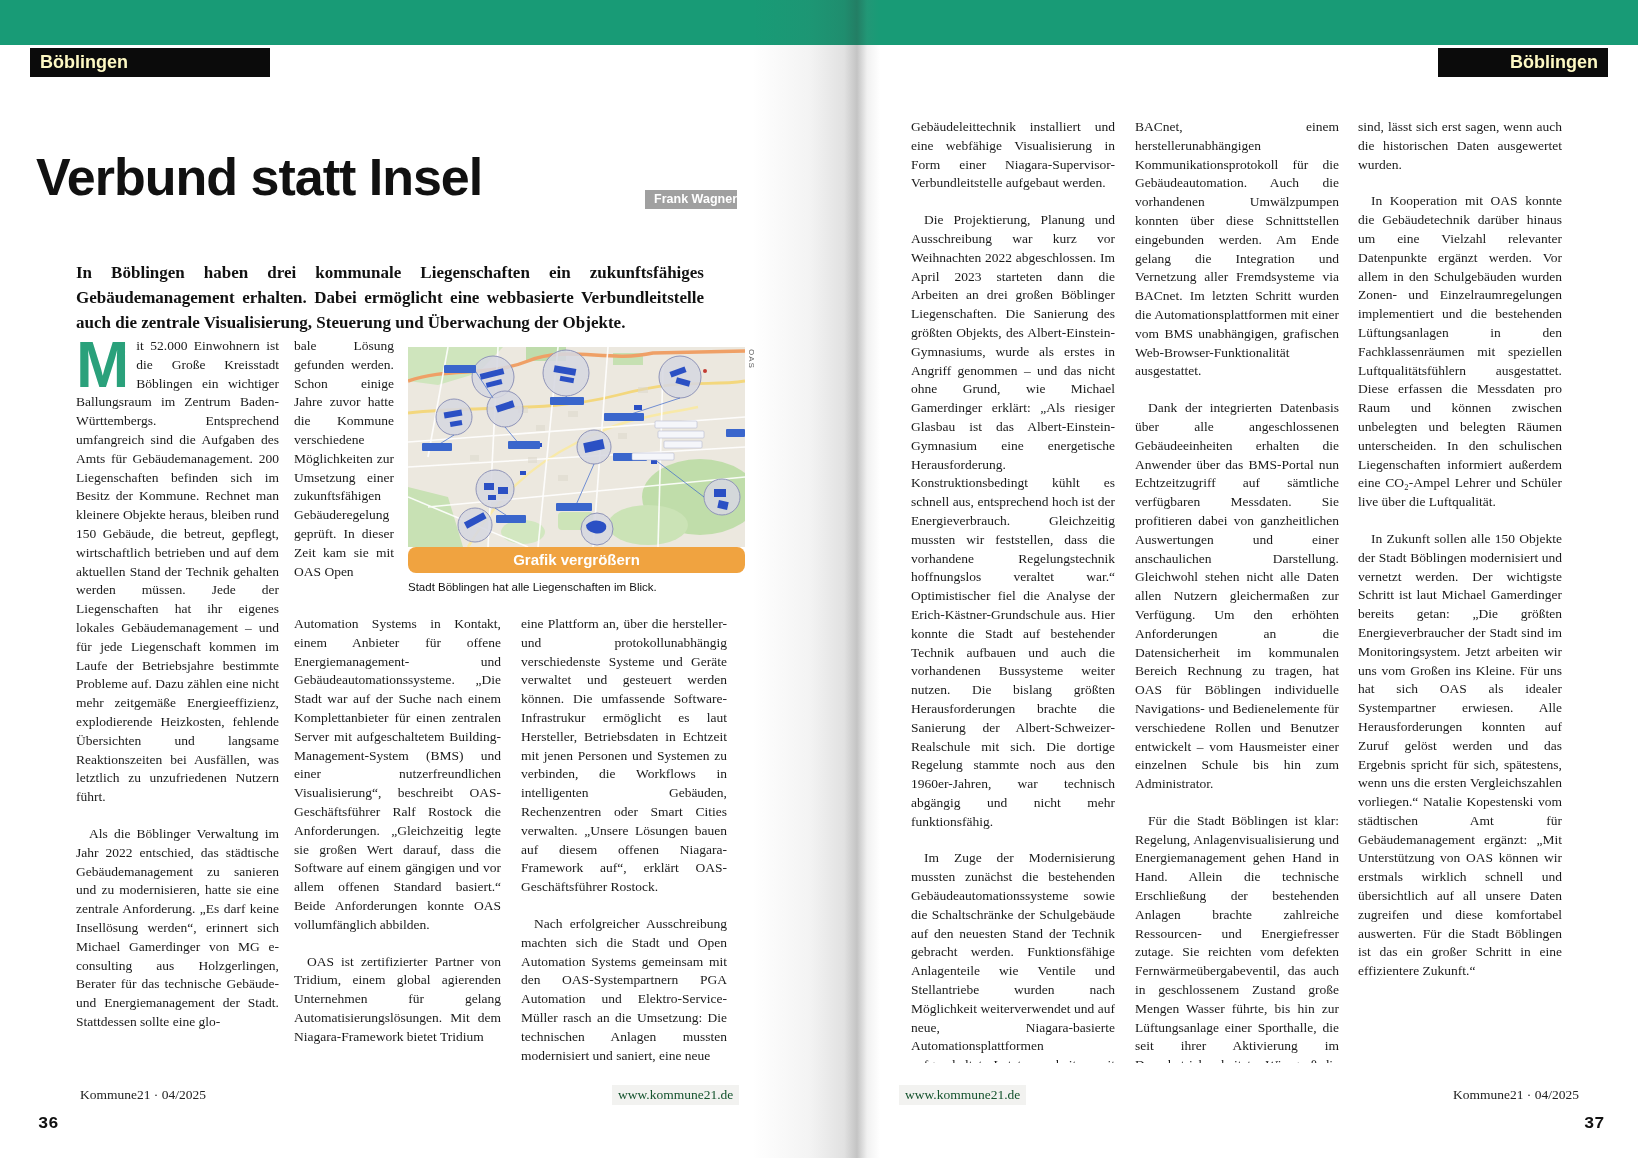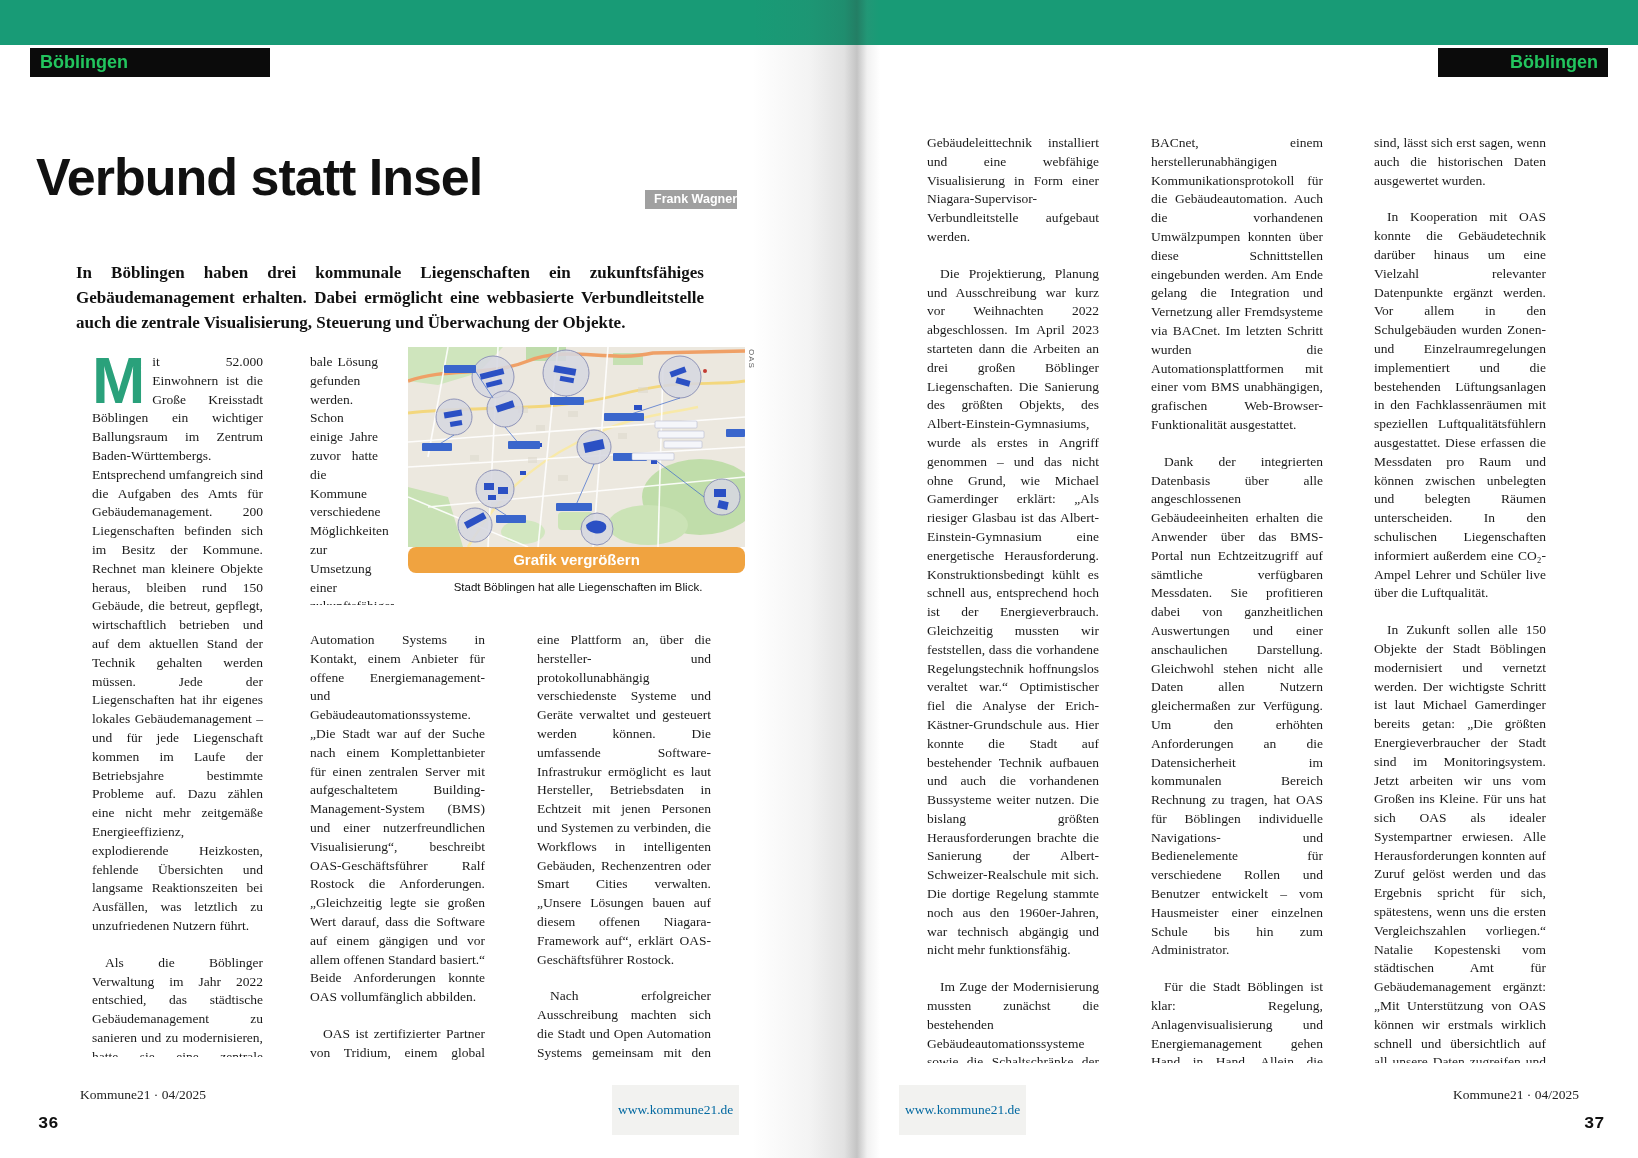--- a/index.html
+++ b/index.html
@@ -2,38 +2,38 @@
 <html lang="de"><head>
 <meta charset="utf-8">
 <style>
   html,body{margin:0;padding:0;background:#ffffff;}
   #spread{position:relative;width:1638px;height:1158px;background:#ffffff;overflow:hidden;
           font-family:"Liberation Serif", serif;color:#1a1a1a;}
   .abs{position:absolute;}
 
   
   .green-strip{left:0;top:0;width:1638px;height:45px;background:#189B76;}
-  .section-bar{top:48px;height:29px;background:#0b0b0b;color:#22c55e;
+  .section-bar{top:48px;height:29px;background:#0b0b0b;color:#fef9c3;
                font-family:"Liberation Sans", sans-serif;font-weight:bold;font-size:18px;line-height:29px;}
   .section-bar.left{left:30px;width:240px;padding-left:10px;box-sizing:border-box;}
   .section-bar.right{left:1438px;width:170px;text-align:right;padding-right:10px;box-sizing:border-box;}
 
   
   .headline{left:36px;top:150px;width:640px;font-family:"Liberation Sans", sans-serif;
             font-size:52px;line-height:1.05;letter-spacing:-1px;color:#111;}
   .headline .b{font-weight:bold;}
   .byline-badge{left:645px;top:190px;width:92px;height:19px;background:#A0A0A0;color:#fff;
                 font-family:"Liberation Sans", sans-serif;font-weight:bold;font-size:12.5px;
                 line-height:19px;text-align:right;}
   .intro{left:76px;top:243px;width:628px;font-weight:bold;font-size:17px;line-height:25px;
          text-align:justify;color:#111;}
 
   
   .body-col{font-size:13.5px;line-height:18.8px;text-align:justify;overflow:hidden;}
-  .para{margin:16px;}
+  .para{margin:0;}
   .para + .para{margin-top:18px;text-indent:13px;}
   .para.noindent{text-indent:0;}
   .dropcap{float:left;color:#2AA17B;font-family:"Liberation Sans", sans-serif;font-weight:bold;
            font-size:64px;line-height:50px;margin:3px 7px 0 0;}
   .credit-line{font-style:italic;}
 
   
   .l-col1{left:76px;top:337px;width:203px;max-height:720px;}
   .l-col2-narrow{left:294px;top:337px;width:100px;max-height:268px;}
   .l-col2{left:294px;top:615px;width:207px;max-height:448px;}
@@ -47,30 +47,30 @@
 
   
   .figure{left:408px;top:347px;width:337px;height:226px;cursor:pointer;}
   .figure svg{display:block;}
   .figure-btn{position:absolute;left:0;bottom:0;width:337px;height:26px;background:#F0A340;
               color:#fff;font-family:"Liberation Sans", sans-serif;font-weight:bold;font-size:15px;
               line-height:26px;text-align:center;border-radius:8px;}
   .figure-credit{left:747px;top:349px;writing-mode:vertical-rl;font-family:"Liberation Sans", sans-serif;
                  font-size:8px;color:#666;letter-spacing:1px;}
   .figure-caption{left:408px;top:581px;width:340px;font-family:"Liberation Sans", sans-serif;
-                  font-size:11.5px;color:#111;text-align:center;}
+                  font-size:11.5px;color:#111;}
 
   
   .pageno{font-family:Liberation Mono, monospace;font-weight:bold;font-size:17px;color:#111;top:1084px;margin-top:30px;}
   .pn-left{left:38px;}
   .pn-right{left:1584px;}
   .foot-issue{font-size:13.5px;color:#222;top:1087px;}
   .fi-left{left:80px;}
   .fi-right{left:1453px;}
-  .foot-site{font-size:13.5px;color:#0369a1;top:1085px;background:#F2F2F0;padding:17px 6px;}
+  .foot-site{font-size:13.5px;color:#14532d;top:1085px;background:#F2F2F0;padding:2px 6px;}
   .fs-left{left:612px;}
   .fs-right{left:899px;}
 
   
   .fold{left:752px;top:0;width:128px;height:1158px;pointer-events:none;z-index:50;
         background:linear-gradient(to right, rgba(90,90,90,0) 0%, rgba(90,90,90,0.07) 45%,
                    rgba(70,70,70,0.16) 72%, rgba(60,60,60,0.30) 82%, rgba(120,120,120,0.10) 90%,
                    rgba(255,255,255,0) 100%);}
 </style>
 </head>

